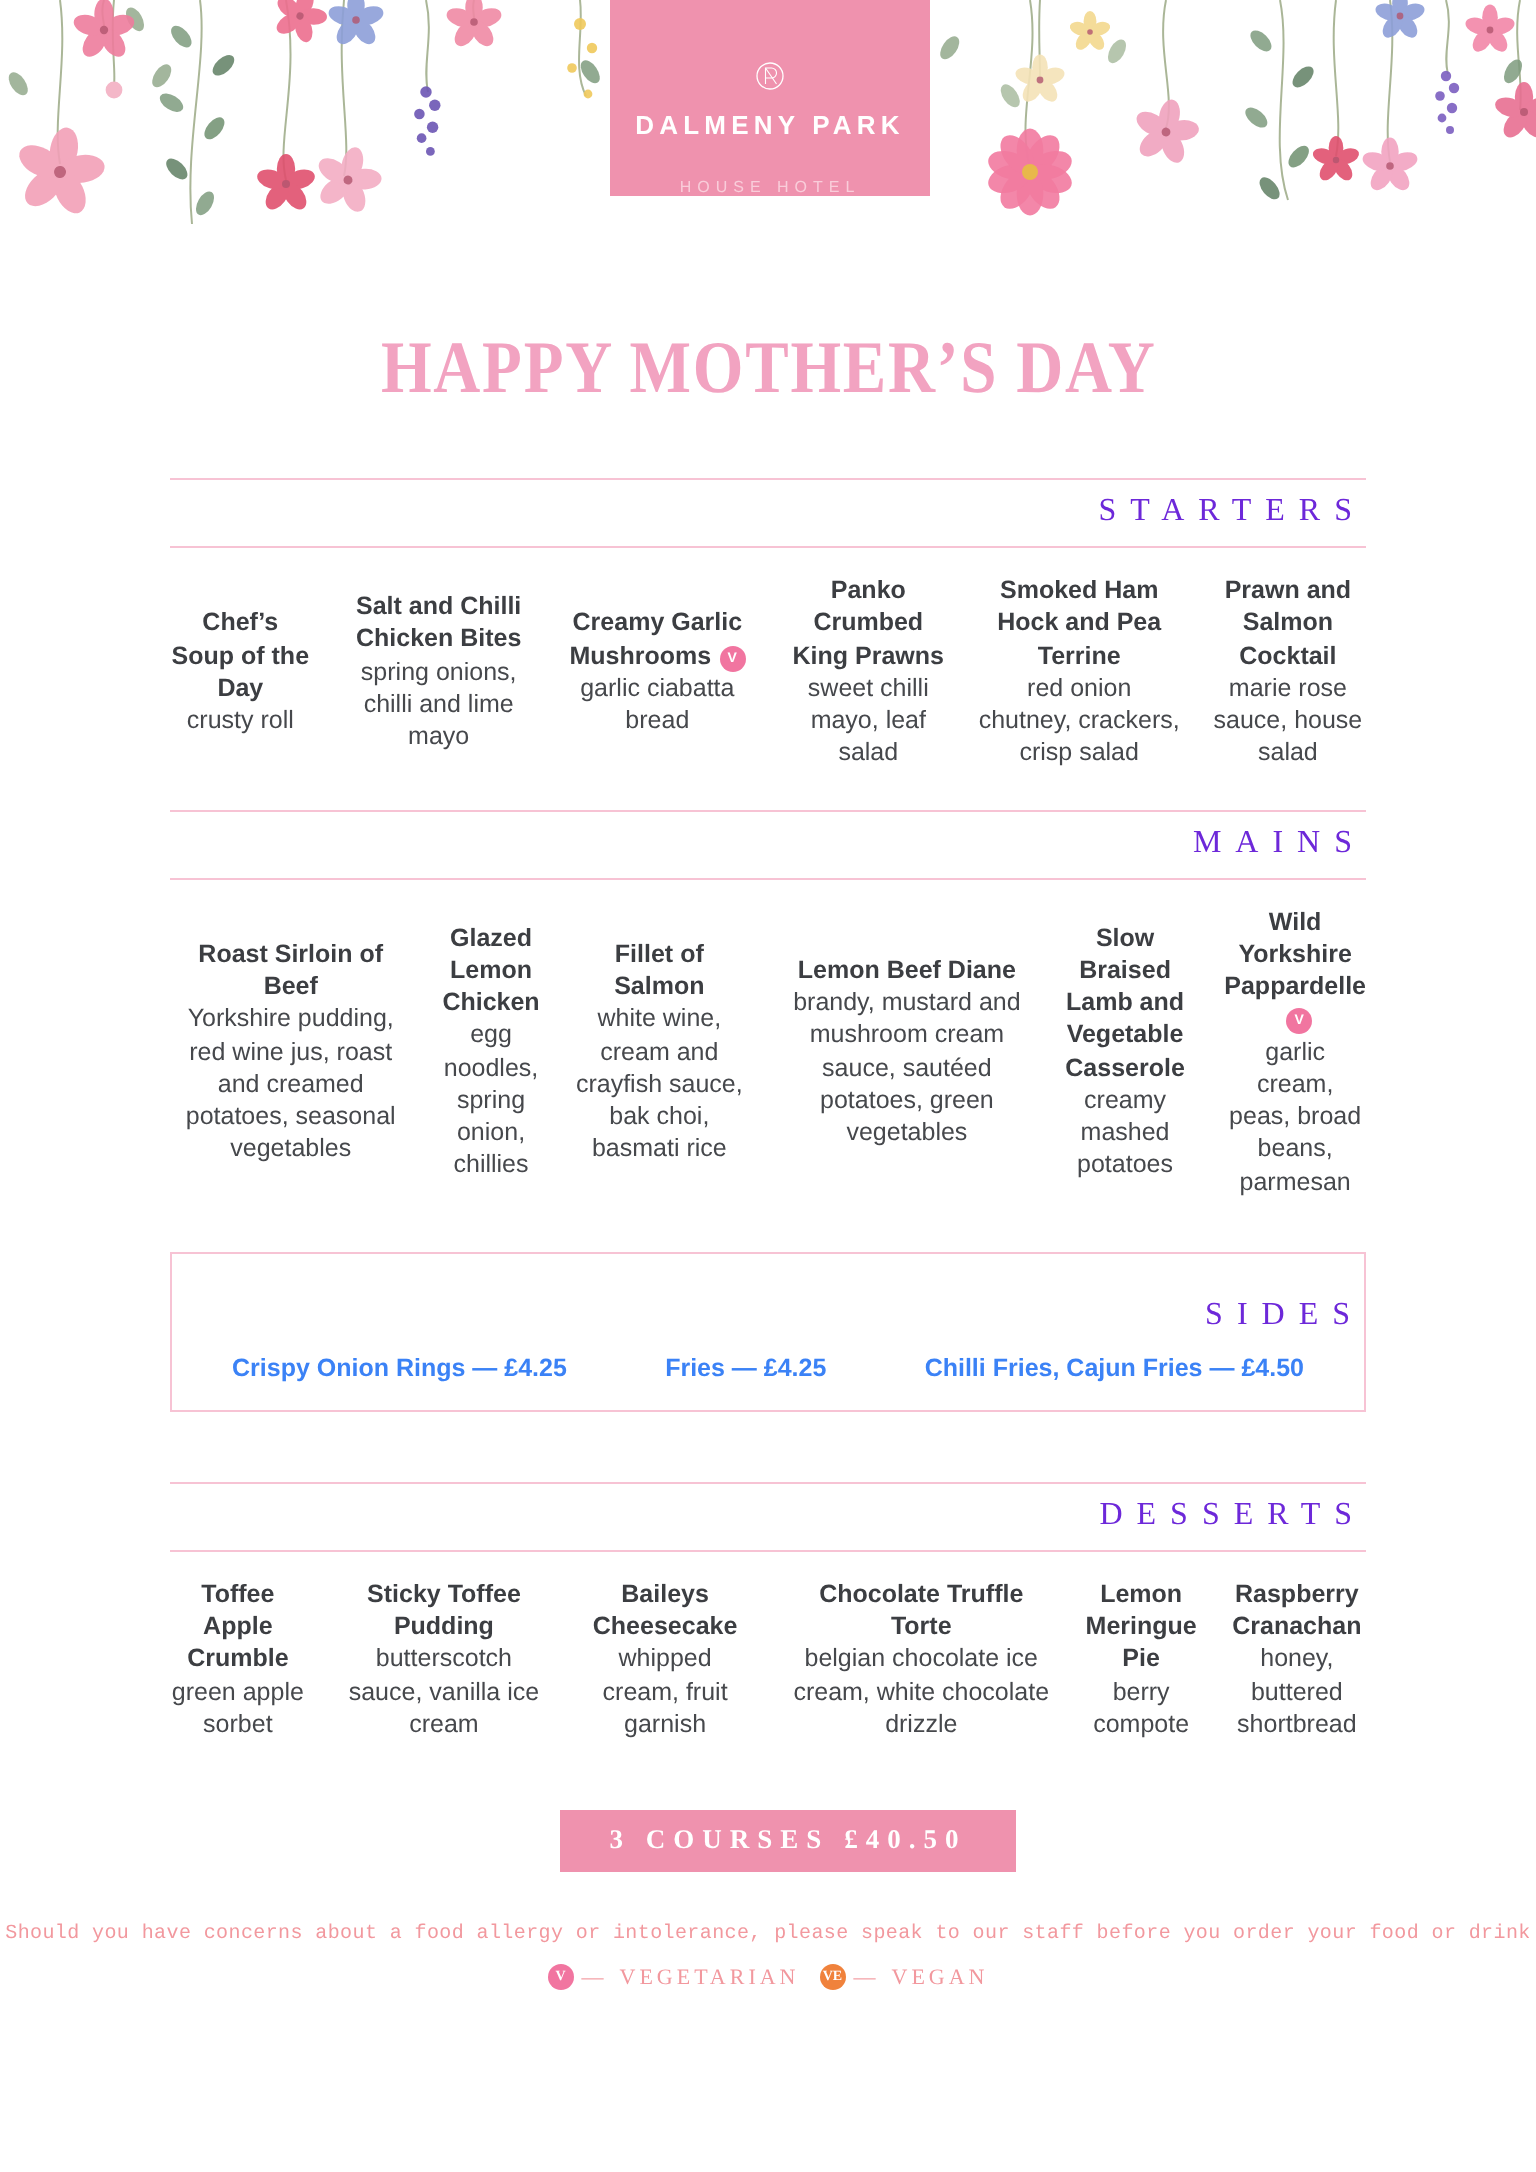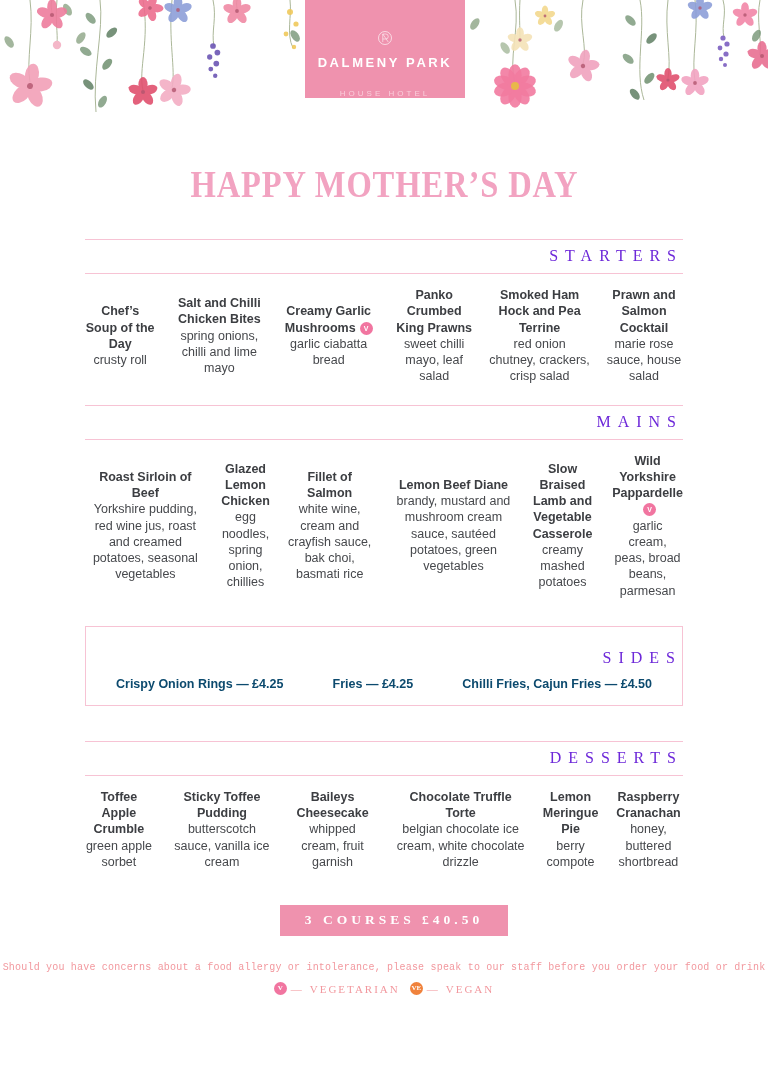--- a/index.html
+++ b/index.html
@@ -48,21 +48,21 @@
   .badge {
     display:inline-block; width:13px; height:13px; border-radius:50%;
     color:#ffffff; font-size:7px; font-weight:bold; line-height:13px;
     text-align:center; vertical-align:1px; margin-left:4px; letter-spacing:0;
   }
   .badge-v { background:#f175a0; }
   .badge-ve { background:#f0823c; }
   .sides-box { margin-top:27px; border:1px solid #f7c3d4; padding-bottom:14px; }
   .sides-box .section-label { padding-top:22px; }
   .sides-row { display:flex; justify-content:space-between; padding:2px 30px 0 30px; }
-  .side-item { font-weight:bold; font-size:12.5px; color:#0c4a6e; }
+  .side-item { font-weight:bold; font-size:12.5px; color:#3b82f6; }
   .banner-wrap { text-align:center; margin-top:35px; }
   .banner {
     display:inline-block; background:#ef92ae; color:#ffffff;
     font-family:"Liberation Serif", serif; font-size:13.5px; font-weight:bold;
     letter-spacing:4px; padding:7px 25px 8px 25px;margin-left:20px;
   }
   .allergy {
     margin-top:26px; text-align:center;
     font-family:Liberation Mono, monospace; font-size:10px;
     color:#f2989e; letter-spacing:0.2px;

